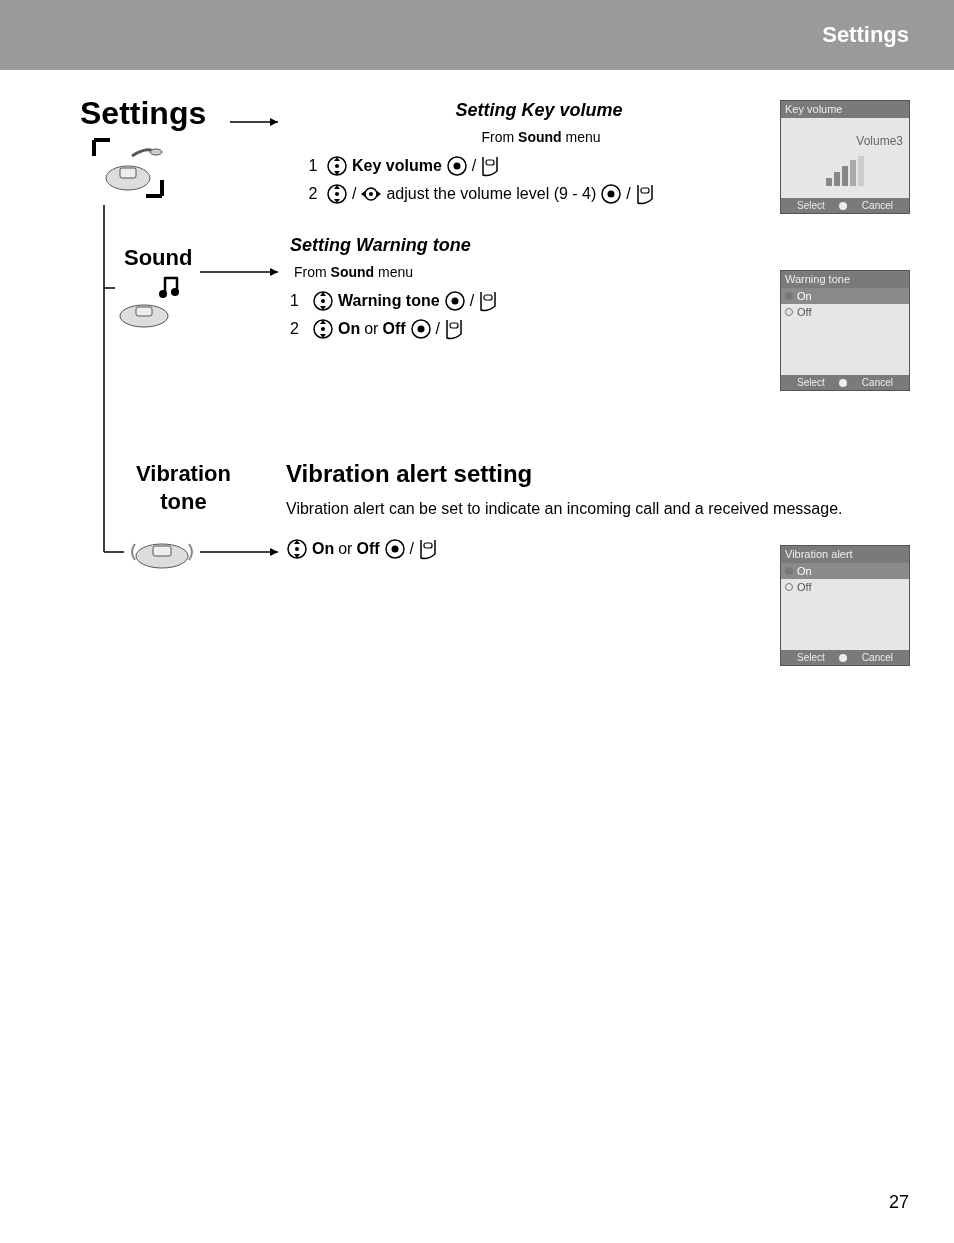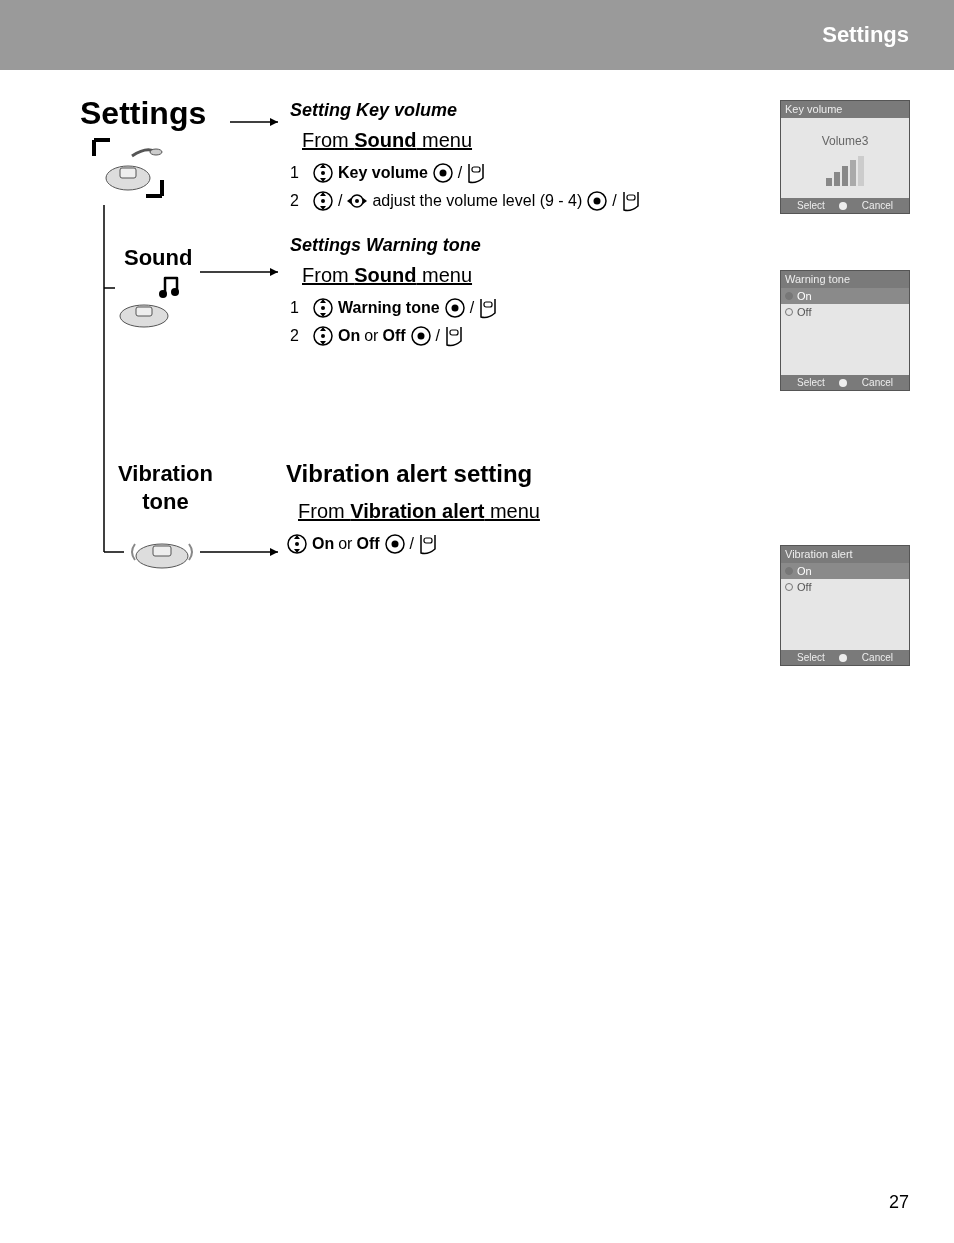--- a/index.html
+++ b/index.html
@@ -58,53 +58,53 @@
     left: 155px; top: 272px;
     width: 30px; height: 30px;
   }
   .phone-icon-sound {
     position: absolute;
     left: 118px; top: 296px;
     width: 60px; height: 32px;
   }
   .vibration-label {
     position: absolute;
-    left: 118px; top: 460px;
+    left: 136px; top: 460px;
     font-family: "Comic Sans MS", cursive, sans-serif;
     font-size: 22px;
     font-weight: bold;
     text-align: center;
     line-height: 1.25;
   }
   .vibration-label span { display:block; }
   .phone-icon-vib {
     position: absolute;
     left: 127px; top: 530px;
     width: 70px; height: 45px;
   }
   
   svg.arrow { position: absolute; overflow: visible; }
   
-  .section1 { position: absolute; left: 290px; top: 100px; width: 470px; }
+  .section1 { position: absolute; left: 304px; top: 100px; width: 470px; text-align: center; }
   .section2 { position: absolute; left: 290px; top: 235px; width: 470px; }
   .section3 { position: absolute; left: 286px; top: 460px; width: 600px; }
   .sub-heading {
     font-family: Arial, sans-serif;
     font-size: 18px;
     font-weight: bold;
     font-style: italic;
     margin-bottom: 8px;
   }
   .big-heading {
     font-family: "Comic Sans MS", cursive, sans-serif;
     font-size: 24px;
     font-weight: bold;
     margin-bottom: 12px;
   }
-  .from-line { font-size: 20px; margin: 6px 0 10px 12px; text-decoration: underline; }
+  .from-line { font-size: 14px; margin: 6px 0 10px 4px; }
   .step { font-size: 16px; margin: 6px 0; display:flex; align-items:center; flex-wrap:wrap; gap:4px;}
   .step-num { width: 18px; display:inline-block; }
   svg.inl { width: 22px; height: 22px; vertical-align: middle; }
   svg.inl-soft { width: 20px; height: 22px; vertical-align: middle; }
   
   .phone-screen {
     position: absolute;
     width: 130px;
     border: 1px solid #555;
     background: #ddd;
@@ -116,21 +116,21 @@
     color: #eee;
     padding: 2px 4px;
     font-size: 11px;
     line-height: 1.2;
   }
   .ps-body {
     background: #e6e6e6;
     min-height: 80px;
     padding: 6px;
     color: #666;
-    text-align: center;
+    text-align: right;
   }
   .ps-body .vol-label { margin-top: 10px; font-size: 12px; }
   .ps-bars {
     margin: 8px auto 0;
     display: flex;
     align-items: flex-end;
     justify-content: center;
     gap: 2px;
     height: 30px;
   }
@@ -277,21 +277,21 @@
         <use href="#dot"></use>
       </svg>
     <span> / </span>
     <svg class="inl-soft">
         <use href="#soft"></use>
       </svg>
   </div>
 </div>
 
 <div class="section2">
-  <div class="sub-heading">Settings Warning tone</div>
+  <div class="sub-heading">Setting Warning tone</div>
   <div class="from-line">
     <span>From </span><b>Sound</b><span> menu</span>
   </div>
   <div class="step">
     <span class="step-num">1</span>
     <svg class="inl">
         <use href="#joy"></use>
       </svg>
     <b>Warning tone</b>
     <svg class="inl">
@@ -315,23 +315,21 @@
       </svg>
     <span> / </span>
     <svg class="inl-soft">
         <use href="#soft"></use>
       </svg>
   </div>
 </div>
 
 <div class="section3">
   <div class="big-heading">Vibration alert setting</div>
-  <div class="from-line">
-    <span>From </span><b>Vibration alert</b><span> menu</span>
-  </div>
+  <div style="font-size:16px;margin-bottom:20px;">Vibration alert can be set to indicate an incoming call and a received message.</div>
   <div class="step">
     <svg class="inl">
         <use href="#joy"></use>
       </svg>
     <b>On</b>
     <span> or </span>
     <b>Off</b>
     <svg class="inl">
         <use href="#dot"></use>
       </svg>

